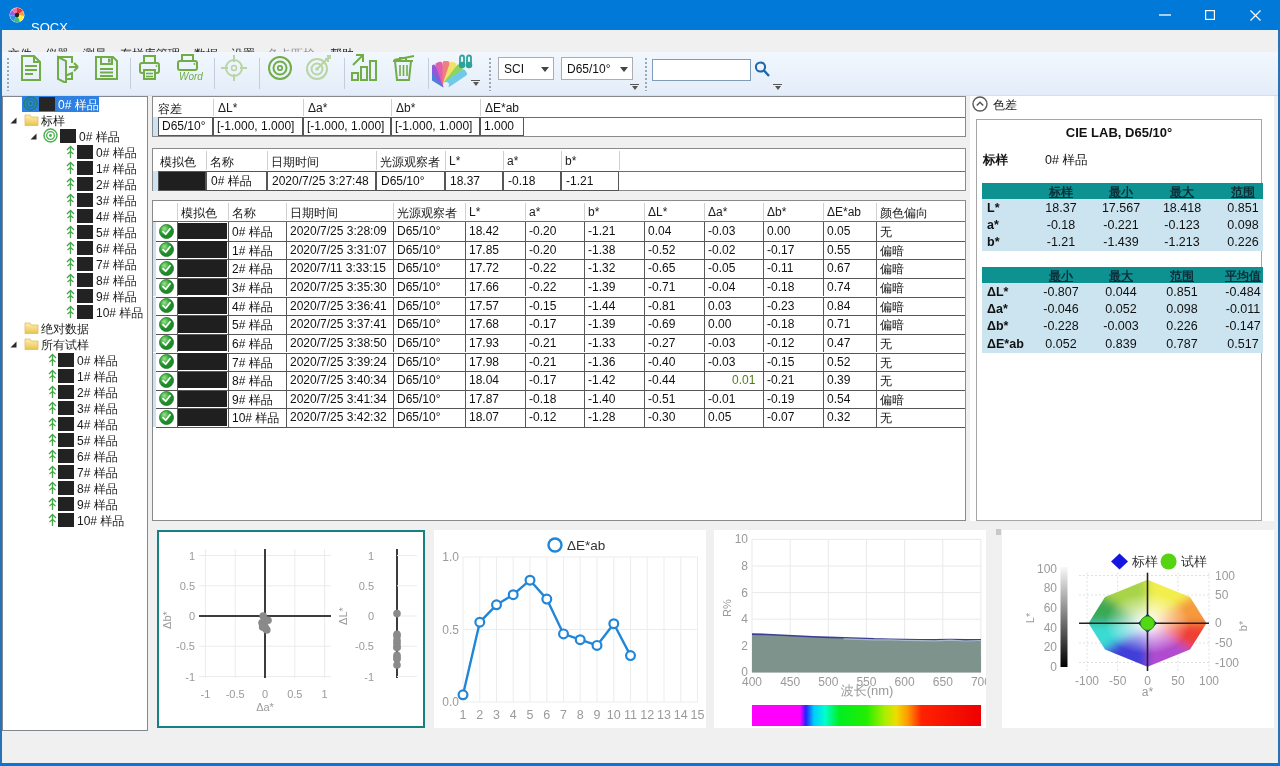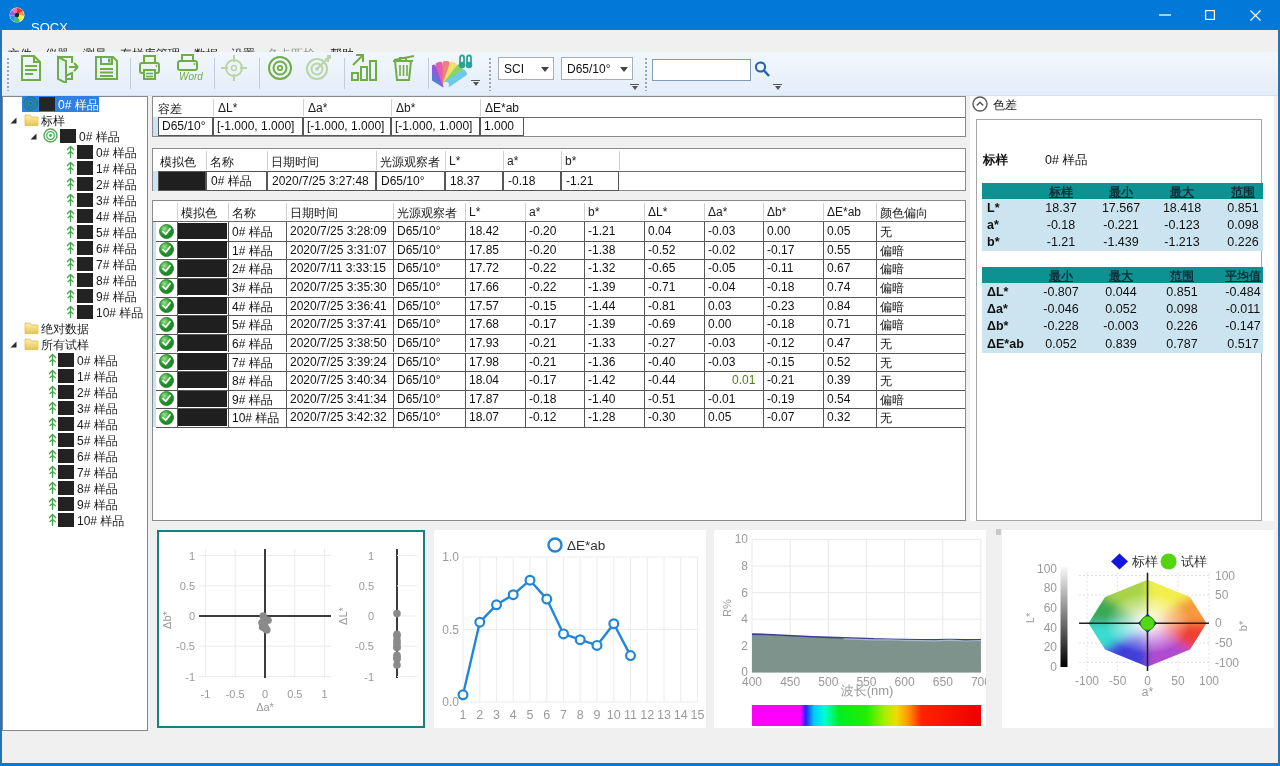--- a/index.html
+++ b/index.html
@@ -988,20 +988,21 @@
 <div class="abs" style="left:674px;top:209.4px;font-size:12px;color:#111;white-space:nowrap;">0.32</div>
 <div class="abs" style="left:727px;top:209.4px;font-size:12px;color:#111;white-space:nowrap;">无</div>
 </div>
 <div class="abs" id="diffp">
 <svg class="abs" style="left:2px;top:0px" width="16" height="16" viewBox="0 0 16 16">
         <circle cx="8" cy="8" r="7" fill="none" stroke="#5a5a5a" stroke-width="1.4"></circle>
         <path d="M4.8 9.5 L8 6.3 L11.2 9.5" fill="none" stroke="#5a5a5a" stroke-width="1.6"></path>
       </svg>
 <div class="abs" style="left:23px;top:1px;font-size:12px;color:#1b1b1b;">色差</div>
 <div class="abs" style="left:6px;top:23px;width:286px;height:402px;border:1px solid #a6a6a6;background:#fff;box-sizing:border-box;">
+<div class="abs" style="left:0;top:5px;width:284px;text-align:center;font-size:13px;font-weight:bold;color:#111;">CIE LAB, D65/10°</div>
 <div class="abs" style="left:6px;top:32px;font-size:12.5px;font-weight:bold;color:#111;">标样</div>
 <div class="abs" style="left:68px;top:32px;font-size:12.5px;color:#111;">0# 样品</div>
 <div class="abs teal" style="left:5px;top:63px;width:281px;height:16px;"></div>
 <div class="abs" style="left:54px;top:64px;width:60px;text-align:center;font-size:12px;font-weight:bold;color:#0b2e38;text-decoration:underline;">标样</div>
 <div class="abs" style="left:114px;top:64px;width:60px;text-align:center;font-size:12px;font-weight:bold;color:#0b2e38;text-decoration:underline;">最小</div>
 <div class="abs" style="left:175px;top:64px;width:60px;text-align:center;font-size:12px;font-weight:bold;color:#0b2e38;text-decoration:underline;">最大</div>
 <div class="abs" style="left:236px;top:64px;width:60px;text-align:center;font-size:12px;font-weight:bold;color:#0b2e38;text-decoration:underline;">范围</div>
 <div class="abs lrow" style="left:5px;top:79.0px;width:281px;height:17.4px;"></div>
 <div class="abs" style="left:10px;top:80.5px;font-size:12.5px;font-weight:bold;color:#111;">L*</div>
 <div class="abs" style="left:50px;top:80.5px;width:68px;text-align:center;font-size:12.5px;color:#111;">18.37</div>

